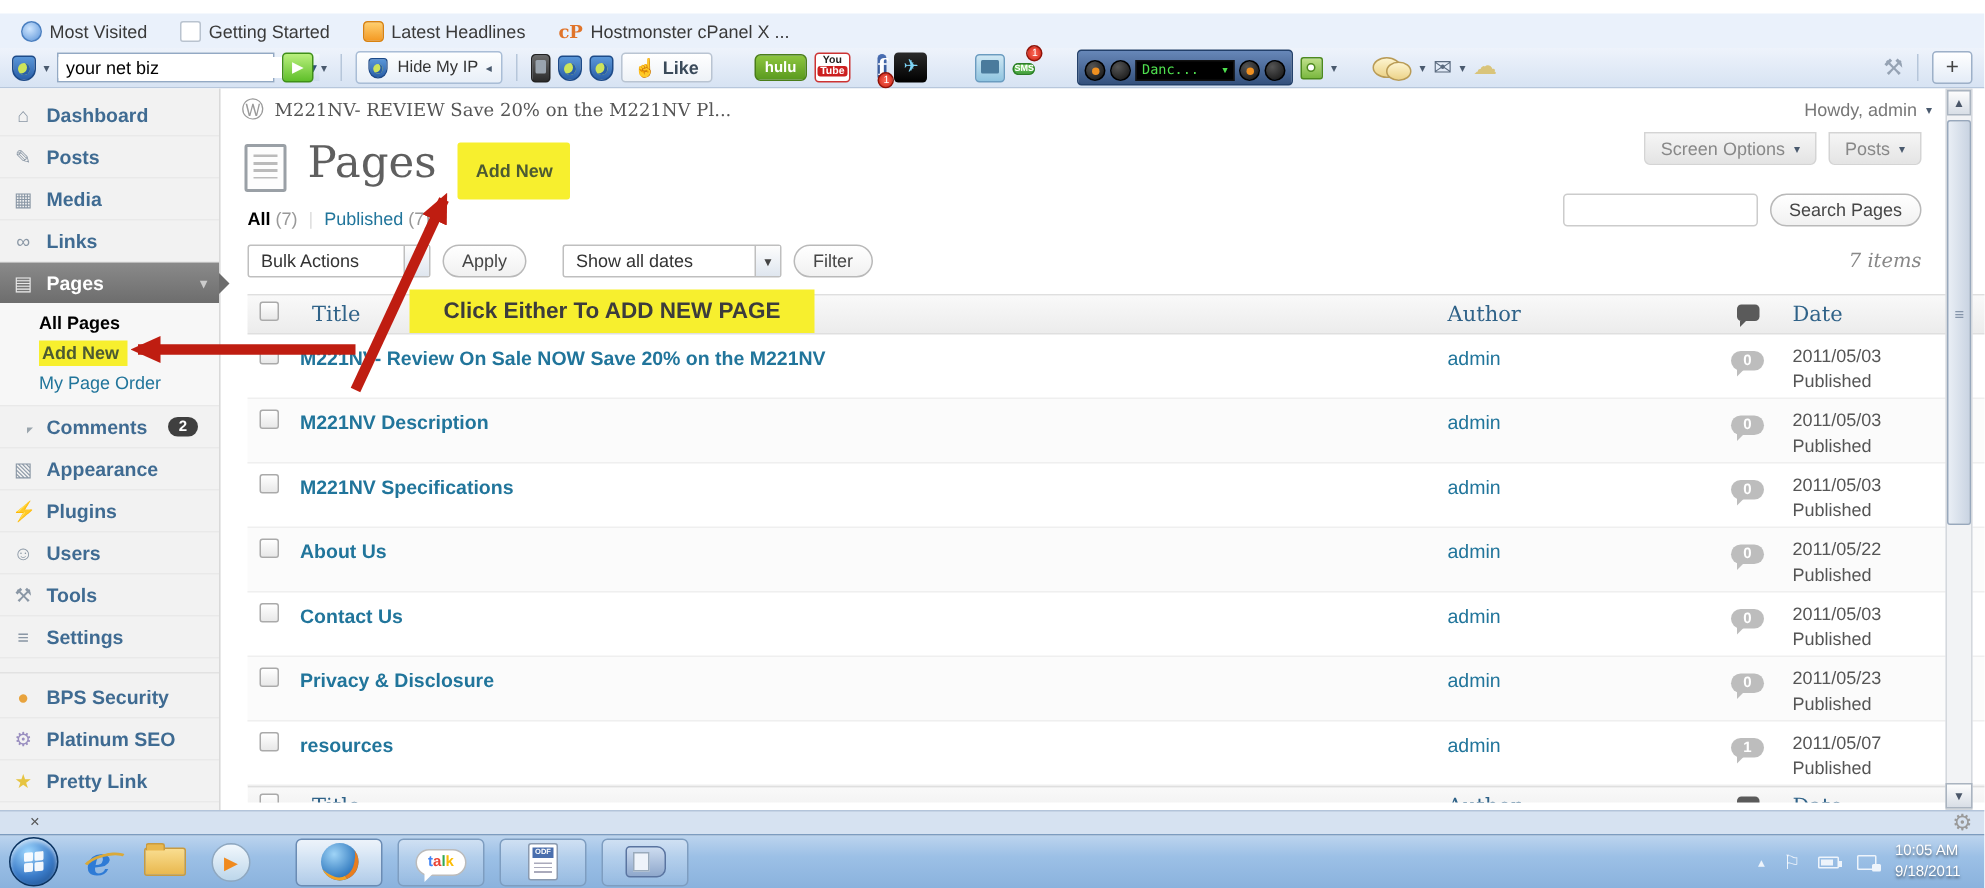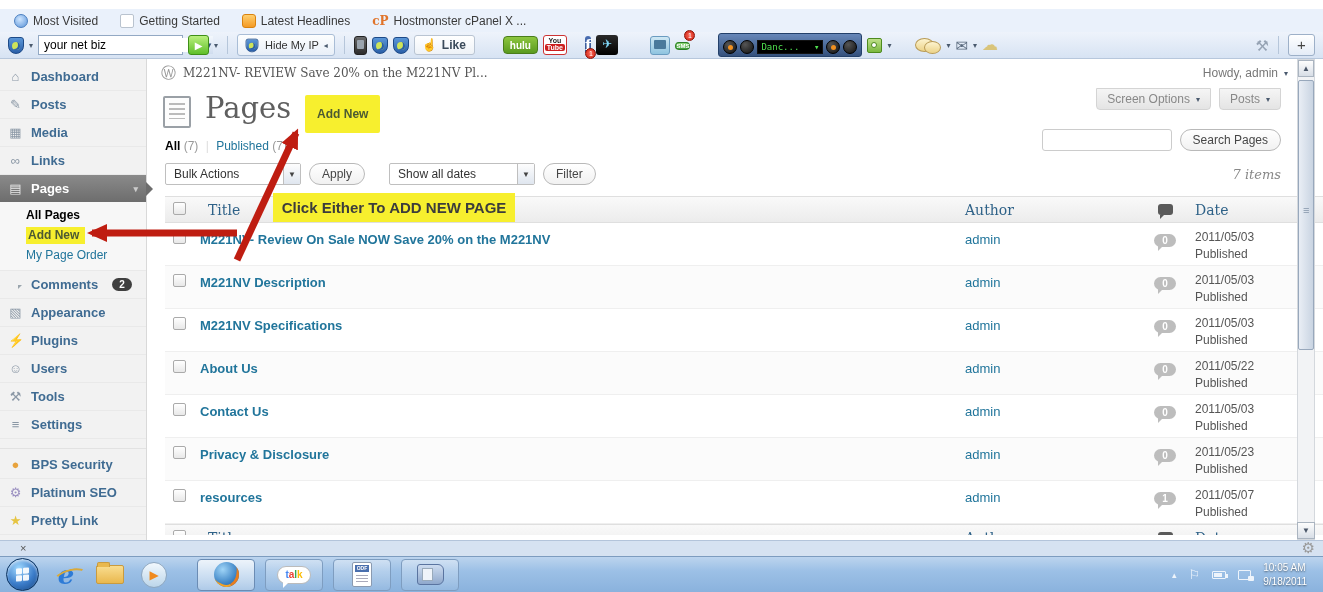--- a/index.html
+++ b/index.html
@@ -158,21 +158,21 @@
   
   .vscroll { position:absolute; top:0; right:8px; width:18px; height:481px; background:#f2f3f5; border:1px solid #d4d8dd; }
   .sc-btn { height:17px; background:linear-gradient(#fdfdfd,#d8dee6); border:1px solid #aab4c0; font-size:8px;
     color:#4a5668; display:flex; align-items:center; justify-content:center; }
   .sc-btn.bottom { position:absolute; bottom:0; left:-1px; right:-1px; }
   .sc-thumb { position:absolute; top:20px; left:0px; width:16px; height:270px; background:linear-gradient(90deg,#e9eef5,#c9d4e2);
     border:1px solid #98a8bc; border-radius:2px; }
   .sc-thumb::after { content:"≡"; position:absolute; left:4px; top:123px; color:#8595aa; font-size:11px; }
 
   
-  .annot-box { position:absolute; left:273px; top:193px; width:242px; height:29px; background:#f7ef2e; z-index:40;
+  .annot-box { position:absolute; left:273px; top:193px; width:270px; height:29px; background:#f7ef2e; z-index:40;
     display:flex; align-items:center; justify-content:center; font-size:15px; font-weight:bold; color:#3c3c3c; }
   .arrows { position:absolute; inset:0; pointer-events:none; z-index:45; }
 
   
   .status-strip { position:absolute; top:540px; left:0; right:0; height:16px; background:#d6e2f1; border-top:1px solid #b3c4da; }
   .find-close { position:absolute; left:20px; top:1px; font-size:11px; color:#555; cursor:pointer; }
   .corner-gear { position:absolute; right:8px; top:-2px; font-size:15px; color:#9a9a9a; }
 
   .taskbar { position:absolute; top:556px; left:0; right:0; height:36px;
     background:linear-gradient(#bcd4ee,#9cc0e6 40%,#8ab2dd); border-top:1px solid #7d9cbf;
@@ -411,21 +411,21 @@
 
     <div class="views">
       <a class="cur">All</a>
       <span class="cnt">(7)</span>
       <span class="vsep">|</span>
       <a>Published</a>
       <span class="cnt">(7)</span>
     </div>
 
     <div class="tablenav">
-      <span class="select" style="width:136px">
+      <span class="select" style="width:122px">
         <span class="sel-label">Bulk Actions</span>
         <span class="drop2">▼</span>
       </span>
       <span class="round-btn">Apply</span>
       <span style="width:8px"></span>
       <span class="select" style="width:146px">
         <span class="sel-label">Show all dates</span>
         <span class="drop2">▼</span>
       </span>
       <span class="round-btn">Filter</span>

